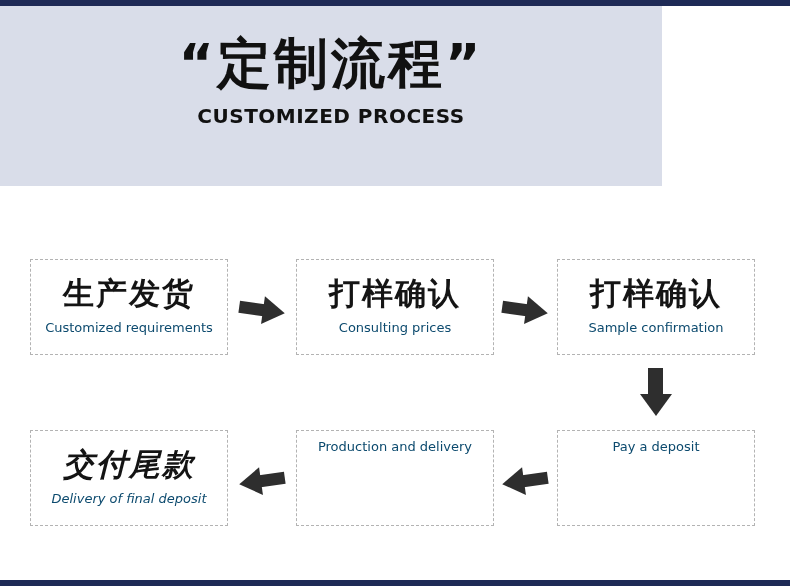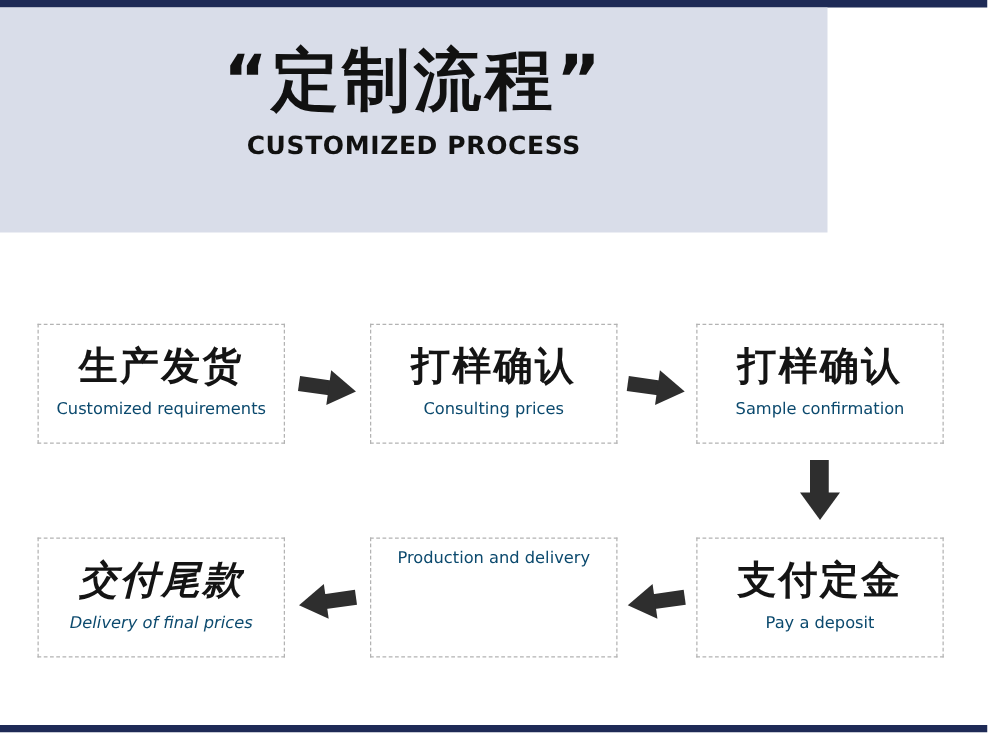--- a/index.html
+++ b/index.html
@@ -116,40 +116,39 @@
       <div class="cn">打样确认</div>
       <div class="en">Sample confirmation</div>
     </div>
 
     <div class="arrow arrow-down arr3">
       <div class="stem"></div>
       <div class="head"></div>
     </div>
 
     <div class="step pos-r2c3">
-      <div class="cn">支付定金</div>
       <div class="en">Pay a deposit</div>
     </div>
 
     <div class="arrow arrow-h arrow-left arr4">
       <div class="stem"></div>
       <div class="head"></div>
     </div>
 
     <div class="step pos-r2c2">
       <div class="en">Production and delivery</div>
     </div>
 
     <div class="arrow arrow-h arrow-left arr5">
       <div class="stem"></div>
       <div class="head"></div>
     </div>
 
     <div class="step pos-r2c1">
       <div class="cn">交付尾款</div>
-      <div class="en">Delivery of final prices</div>
+      <div class="en">Delivery of final deposit</div>
     </div>
 
   </div>
 
   <div class="accent-bar bottom"></div>
 
 </div>
 
 </body></html>

